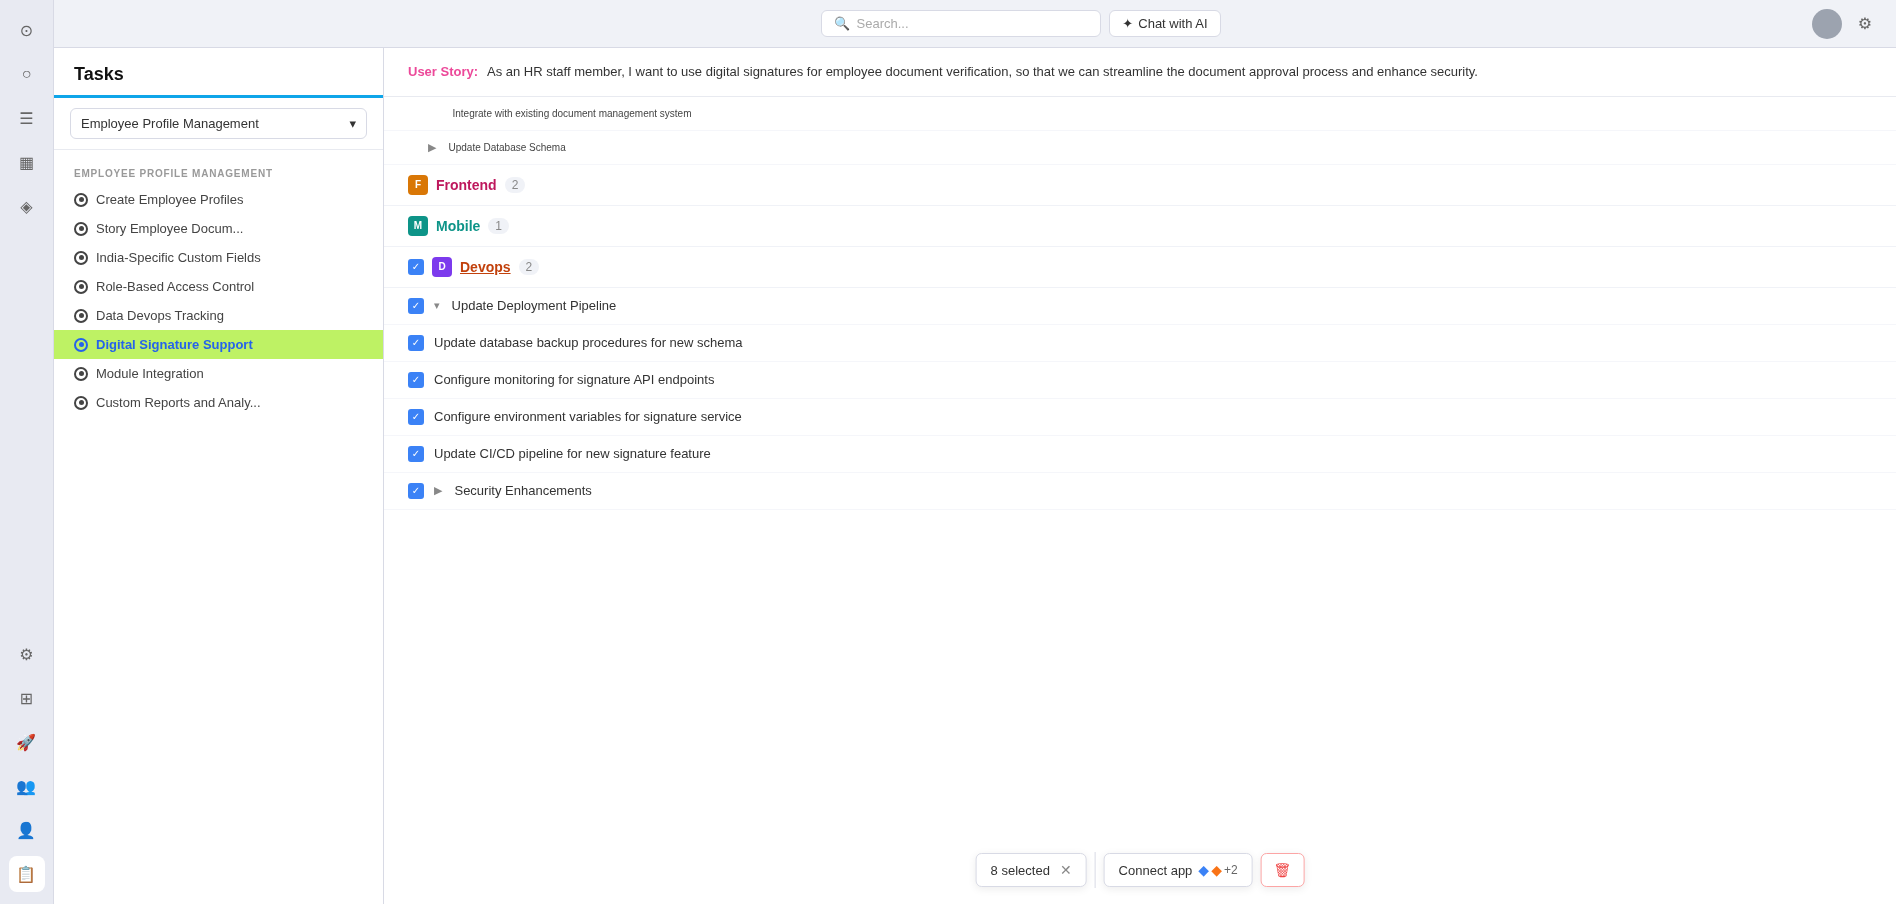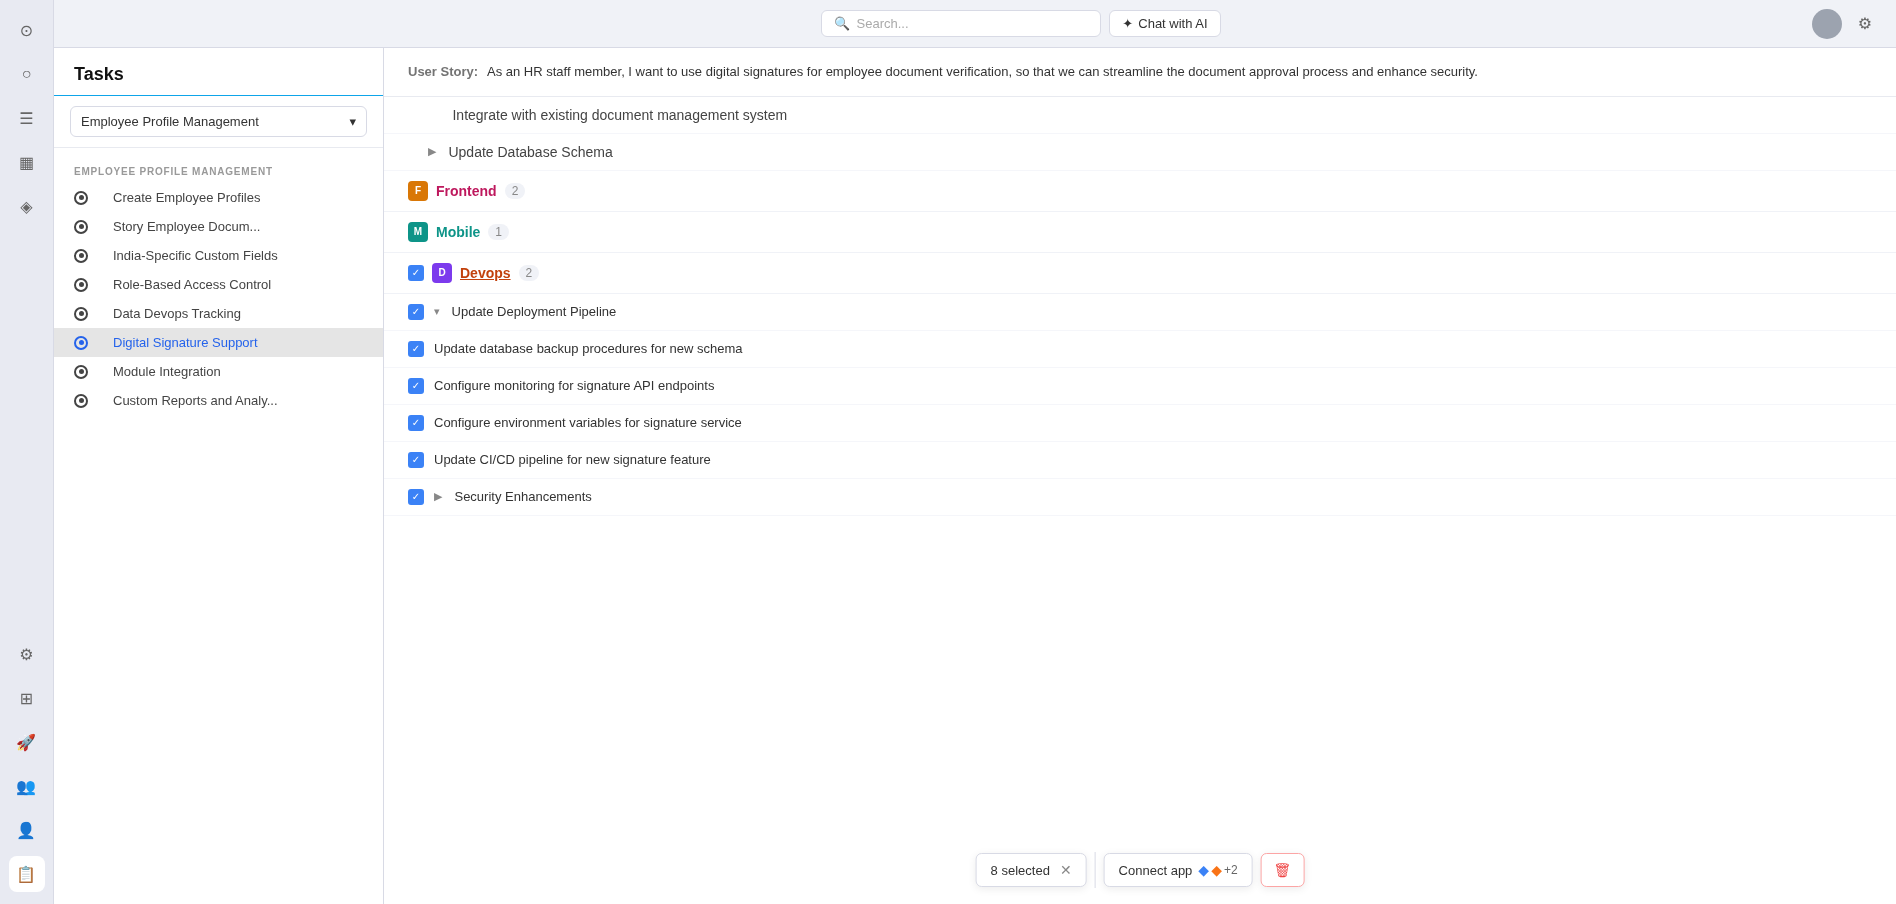--- a/index.html
+++ b/index.html
@@ -99,21 +99,21 @@
       border-right: 1px solid #d8dae5;
       display: flex;
       flex-direction: column;
       flex-shrink: 0;
     }
     .tasks-header {
       padding: 16px 20px 10px;
       font-size: 18px;
       font-weight: 600;
       color: #111;
-      border-bottom: 1px solid #0ea5e9;
+      border-bottom: 3px solid #0ea5e9;
     }
     .project-selector {
       padding: 10px 16px;
       border-bottom: 1px solid #e8eaf0;
     }
     .project-dropdown {
       display: flex; align-items: center; justify-content: space-between;
       border: 1px solid #d8dae5;
       border-radius: 6px;
       padding: 7px 10px;
@@ -129,30 +129,30 @@
     }
     .nav-section-label {
       padding: 6px 20px;
       font-size: 10px;
       font-weight: 700;
       color: #999;
       letter-spacing: 0.8px;
       text-transform: uppercase;
     }
     .nav-item {
-      display: flex; align-items: center; gap: 25px;
+      display: flex; align-items: center; gap: 8px;
       padding: 7px 20px;
       cursor: pointer;
       color: #444;
       font-size: 13px;
     }
     .nav-item.active {
-      background: #e5e5e5;
+      background: #bef264;
       color: #2563eb;
-      font-weight: 400;
+      font-weight: 700;
     }
     .nav-dot {
       width: 14px; height: 14px;
       border-radius: 50%;
       border: 2px solid currentColor;
       display: flex; align-items: center; justify-content: center;
       flex-shrink: 0;
       font-size: 8px;
     }
     .nav-item.active .nav-dot { border-color: #2563eb; }
@@ -173,21 +173,21 @@
     }
     .user-story-bar {
       padding: 14px 24px;
       border-bottom: 1px solid #e8eaf0;
       font-size: 13px;
       color: #333;
       line-height: 1.5;
     }
     .user-story-bar .label {
       font-weight: 600;
-      color: #737373;
+      color: #ec4899;
       margin-right: 6px;
     }
     .tasks-list {
       flex: 1;
       overflow-y: auto;
       padding-bottom: 80px;
     }
     .task-row {
       display: flex; align-items: center;
       padding: 10px 24px;
@@ -245,21 +245,21 @@
     }
 
     .expand-btn {
       color: #888;
       font-size: 11px;
       cursor: pointer;
       margin-right: 2px;
     }
 
     .section-title {
-      font-size: 14px;
+      font-size: 10px;
       font-weight: 500;
       color: #444;
     }
 
     
     .bottom-bar {
       position: absolute;
       bottom: 16px;
       left: 50%;
       transform: translateX(-50%);

